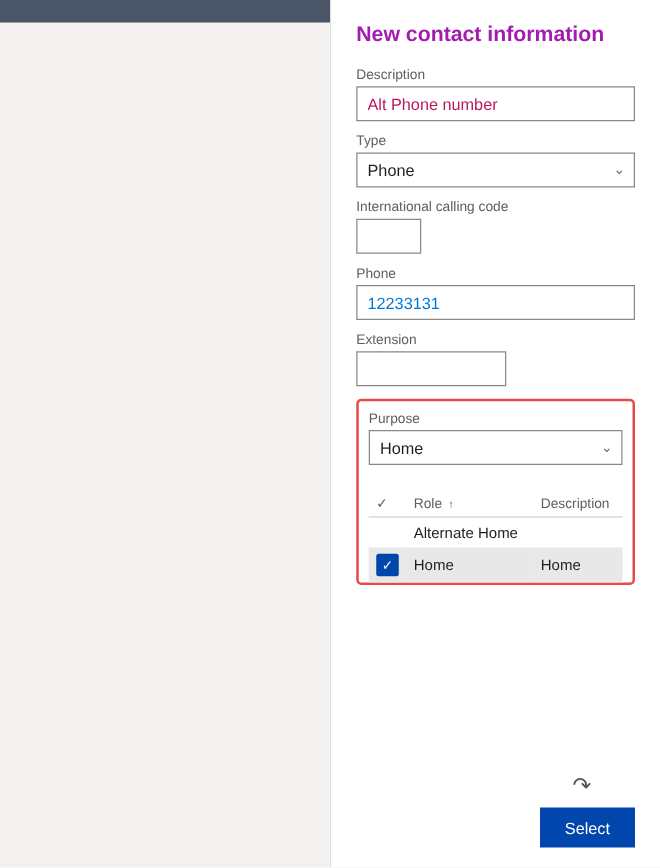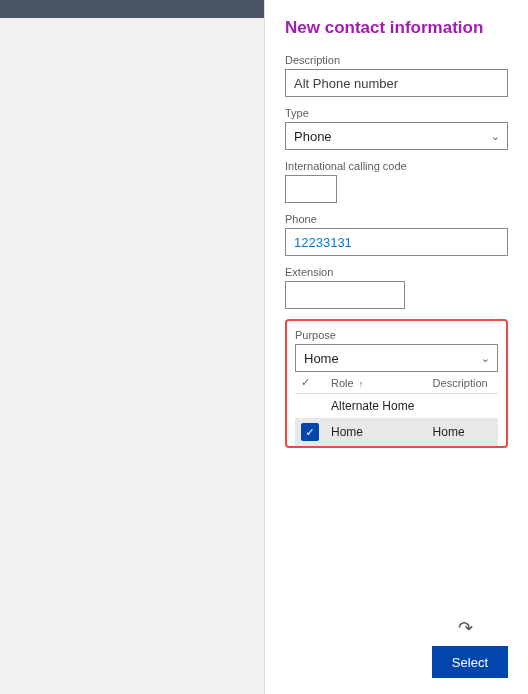--- a/index.html
+++ b/index.html
@@ -52,21 +52,21 @@
       color: #605e5c;
       margin-bottom: 3px;
       display: block;
     }
 
     .form-input {
       width: 100%;
       border: 1px solid #8a8886;
       padding: 4px 8px;
       font-size: 13px;
-      color: #404040;
+      color: #be185d;
       background: #fff;
       height: 28px;
       outline: none;
     }
 
     .form-input.blue-text {
       color: #0078d4;
     }
 
     .form-select-wrapper {
@@ -122,21 +122,21 @@
     
     .purpose-section {
       border: 2px solid #e84949;
       border-radius: 4px;
       padding: 8px 8px 0 8px;
       margin-bottom: 0;
       position: relative;
     }
 
     .purpose-section .form-group {
-      margin-bottom: 0;
+      margin-bottom: 20px;
     }
 
     
     .dropdown-table {
       width: 100%;
       border-collapse: collapse;
       font-size: 12px;
     }
 
     .dropdown-table thead tr {

